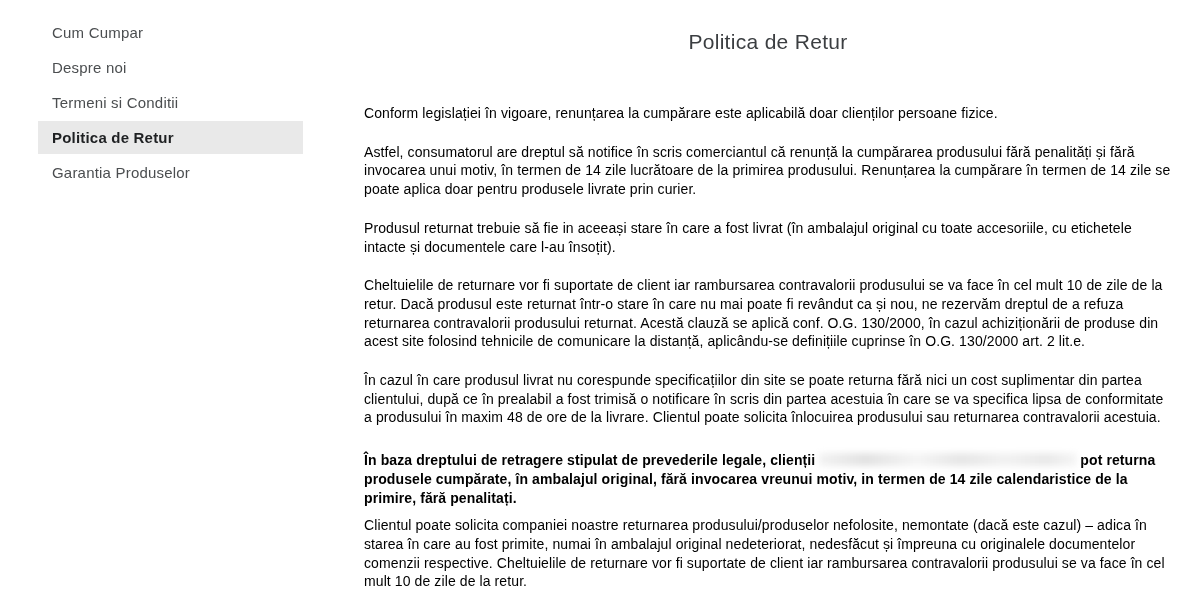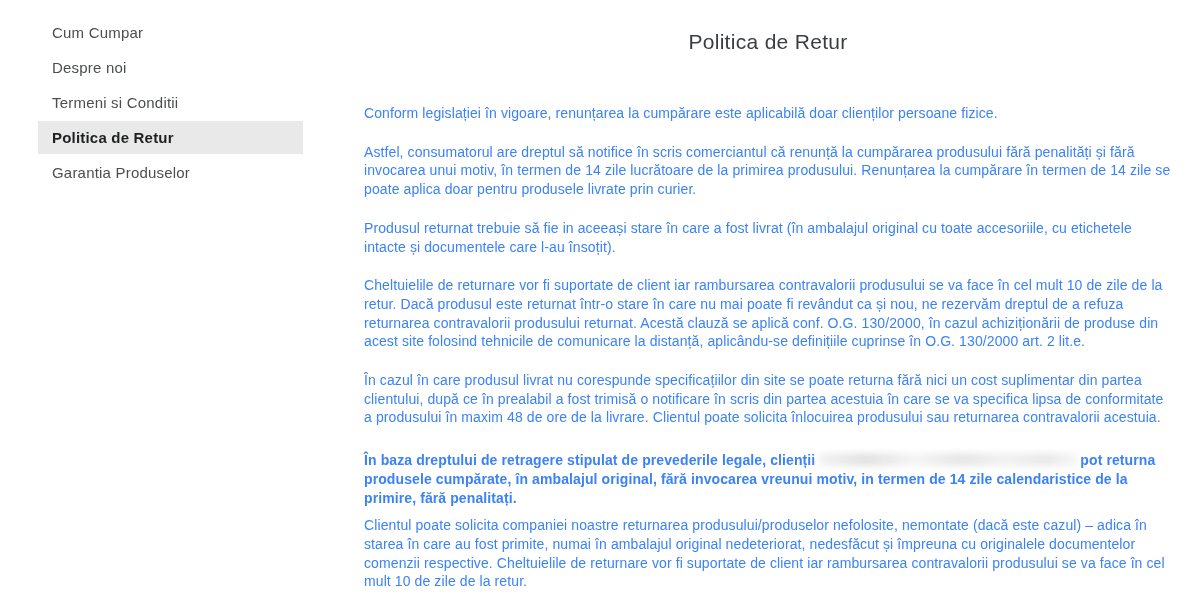--- a/index.html
+++ b/index.html
@@ -48,21 +48,21 @@
     font-size: 21px;
     font-weight: 400;
     color: #3b3e41;
     text-align: center;
     margin: 16px 0 50px 0;
     letter-spacing: 0.3px;
   }
   .content p {
     font-size: 14px;
     line-height: 18.7px;
-    color: #3b82f6;
+    color: #000000;
     margin: 0 0 20px 0;
     letter-spacing: 0.1px;
   }
   .content p.gap-after-small {
     margin-bottom: 9px;
   }
   .content p.gap-before-large {
     margin-top: 24px;
     font-weight: bold;
   }

